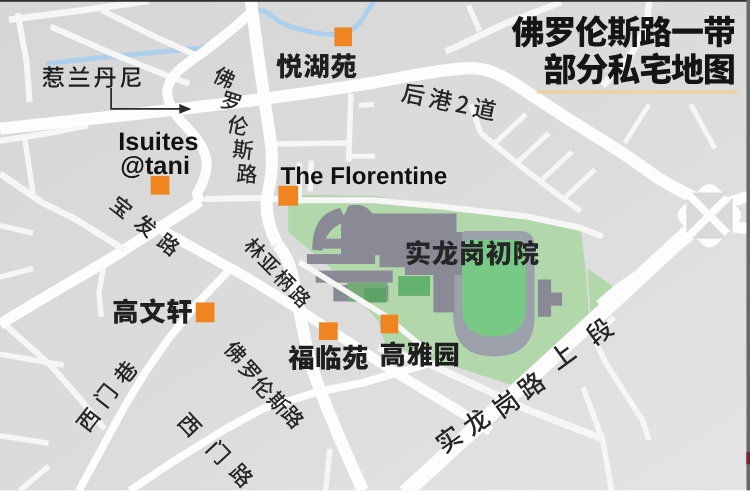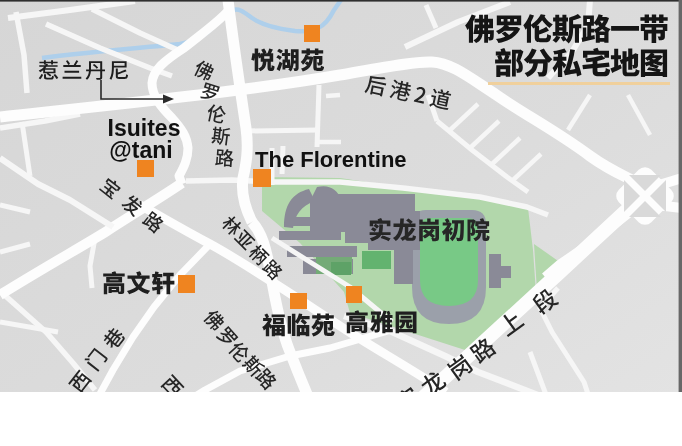--- a/index.html
+++ b/index.html
@@ -1,14 +1,14 @@
 <!DOCTYPE html>
 <html><head><meta charset="utf-8"><style>
 html,body{margin:0;padding:0;background:#fff;}
-#map{width:682px;height:392px;overflow:hidden;position:relative;}
+#map{width:682px;height:446px;overflow:hidden;position:relative;}
 </style></head><body>
 <div id="map">
 <svg width="682" height="446" viewBox="0 0 682 446">
 <defs>
         <linearGradient id="bgg" x1="0" y1="0" x2="1" y2="1">
           <stop offset="0" stop-color="#d6d6d6"></stop>
           <stop offset="0.55" stop-color="#dcdcdc"></stop>
           <stop offset="1" stop-color="#e4e4e4"></stop>
         </linearGradient>
       </defs>

